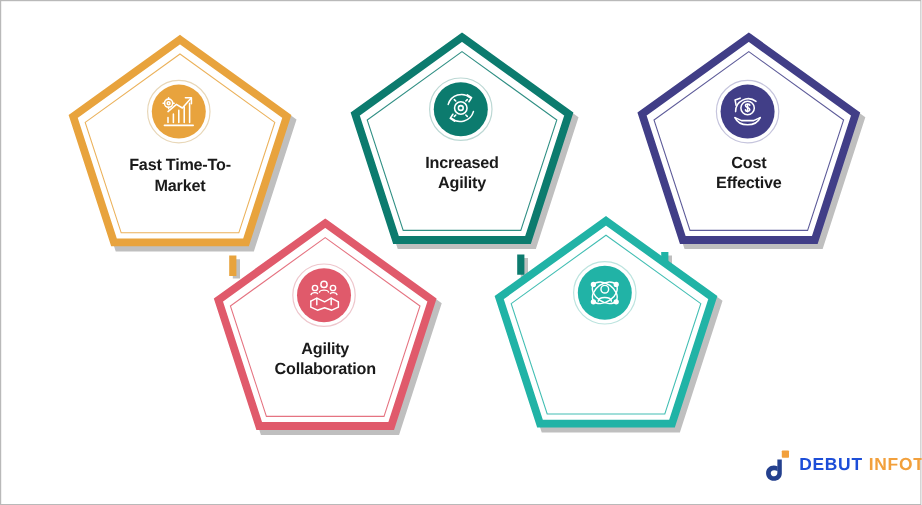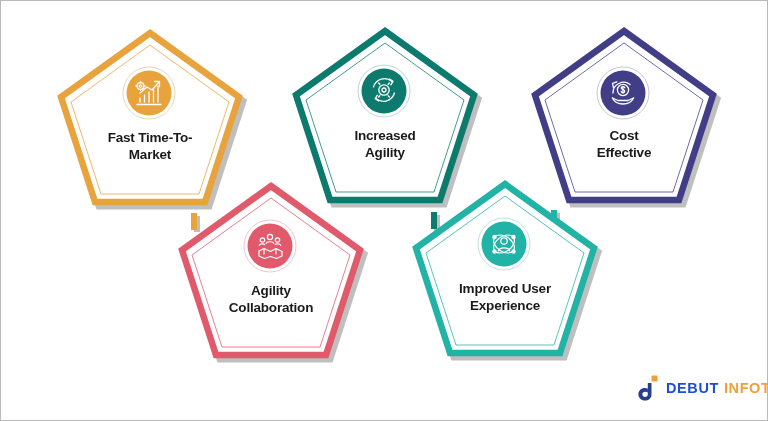--- a/index.html
+++ b/index.html
@@ -195,22 +195,20 @@
 
   <div class="node-label top" style="left:300px; top:126px;">Increased
 Agility</div>
 
   <div class="node-label top" style="left:539px; top:126px;">Cost
 Effective</div>
 
   <div class="node-label bot" style="left:180px; top:281px;">Agility
 Collaboration</div>
 
-  <div class="node-label bot" style="left:414px; top:279px;">Improved User
-Experience</div>
 
   <div id="logo">
     <svg id="logo-mark" viewBox="0 0 22 26">
       <rect x="13.5" y="0.5" width="6" height="6" rx="0.6" fill="#f2a03c"></rect>
       <path d="M13.5 8 L13.5 19.5 C13.5 23.2 10.6 25.6 6.9 25.6 C3.2 25.6 0.4 22.9 0.4 19.3 C0.4 15.7 3.2 13 6.9 13 C8 13 8.9 13.2 9.7 13.6 L9.7 17.6 C9 17.1 8.1 16.8 7.1 16.8 C5.5 16.8 4.3 17.9 4.3 19.3 C4.3 20.8 5.5 21.9 7.1 21.9 C8.7 21.9 9.8 20.8 9.8 19.2 L9.8 8 Z" fill="#24408e"></path>
     </svg>
     <div id="logo-text">
       <span id="logo-debut">DEBUT</span>
       <span id="logo-infotech">INFOTECH</span>
     </div>

